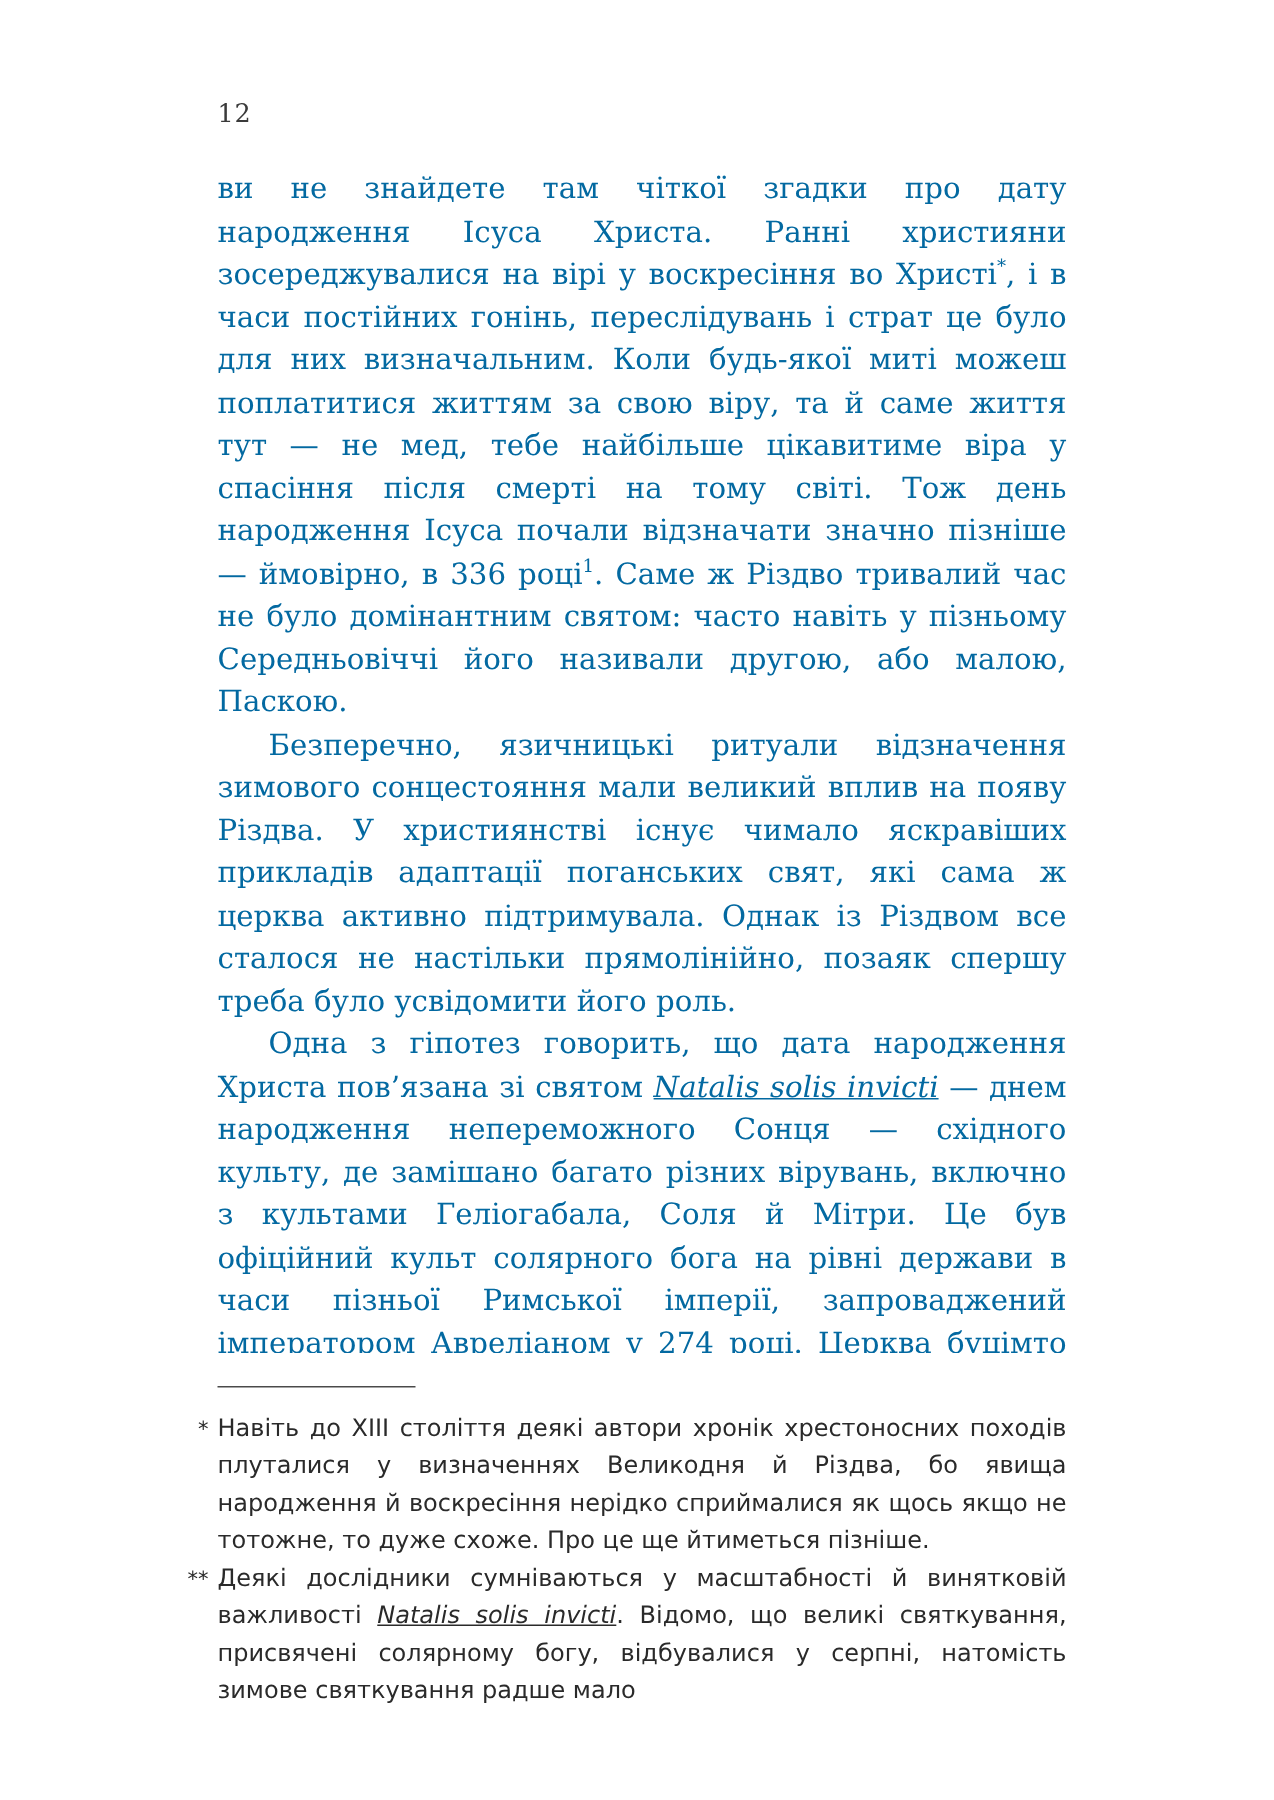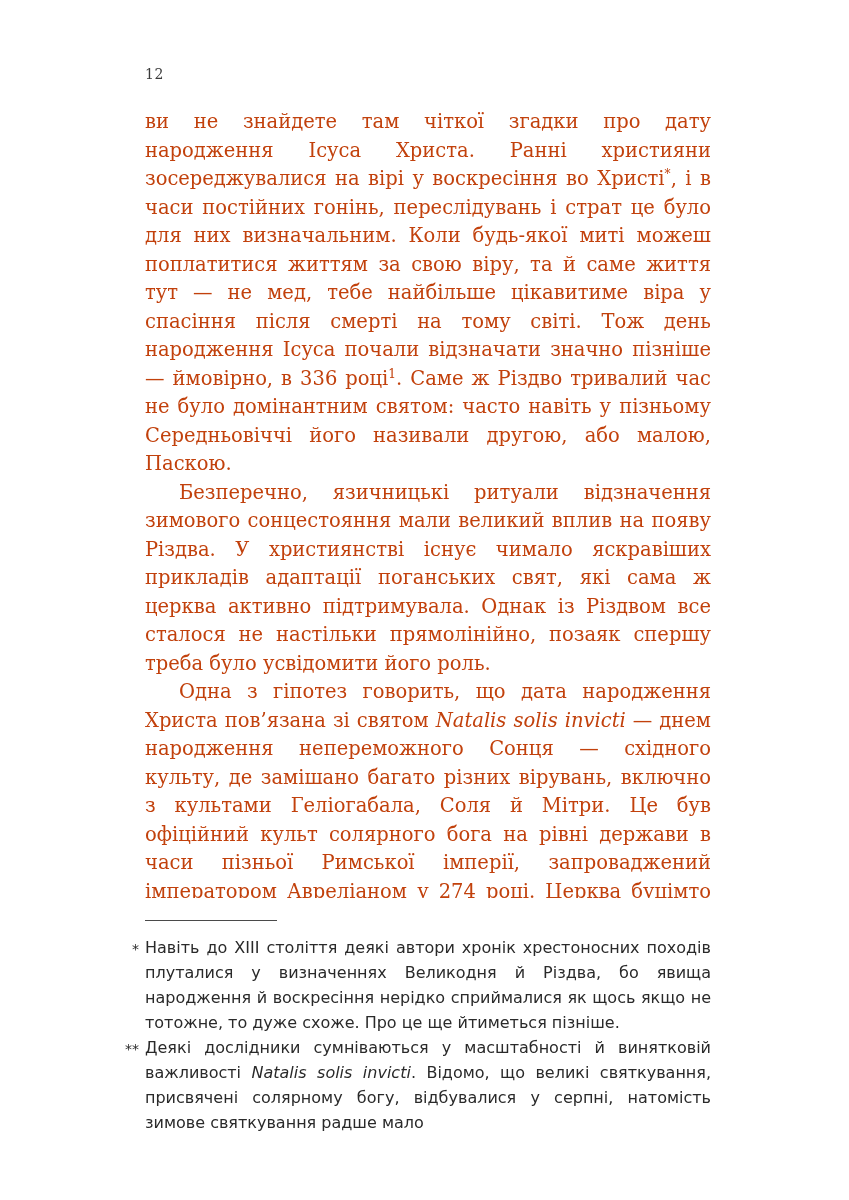--- a/index.html
+++ b/index.html
@@ -15,38 +15,38 @@
   .content {
     position: absolute;
     left: 145px;
     top: 66px;
     width: 566px;
   }
   .page-header {
     display: flex;
     justify-content: space-between;
     align-items: baseline;
-    font-size: 14px;
+    font-size: 17px;
     color: #3a3a3a;
     margin-bottom: 26px;
   }
   .page-number { letter-spacing: 0.5px; }
   .running-title { font-style: italic; }
   .body-text {
     font-size: 19.5px;
     line-height: 28.5px;
     text-align: justify;
-    color: #c2410c;
+    color: #0369a1;
     max-height: 790px;
     overflow: hidden;
   }
   .para { margin: 0; }
   .para.indent { text-indent: 34px; }
   sup { font-size: 0.62em; line-height: 0; vertical-align: super; }
-  .it { font-style: italic; }
+  .it { font-style: italic; text-decoration: underline; }
   .footnote-sep {
     margin-top: 22px;
     margin-bottom: 14px;
     width: 132px;
     border-top: 1px solid #4a4a4a;
     height: 0;
   }
   .footnotes {
     font-family: "DejaVu Sans", "Liberation Sans", sans-serif;
     font-size: 16px;

